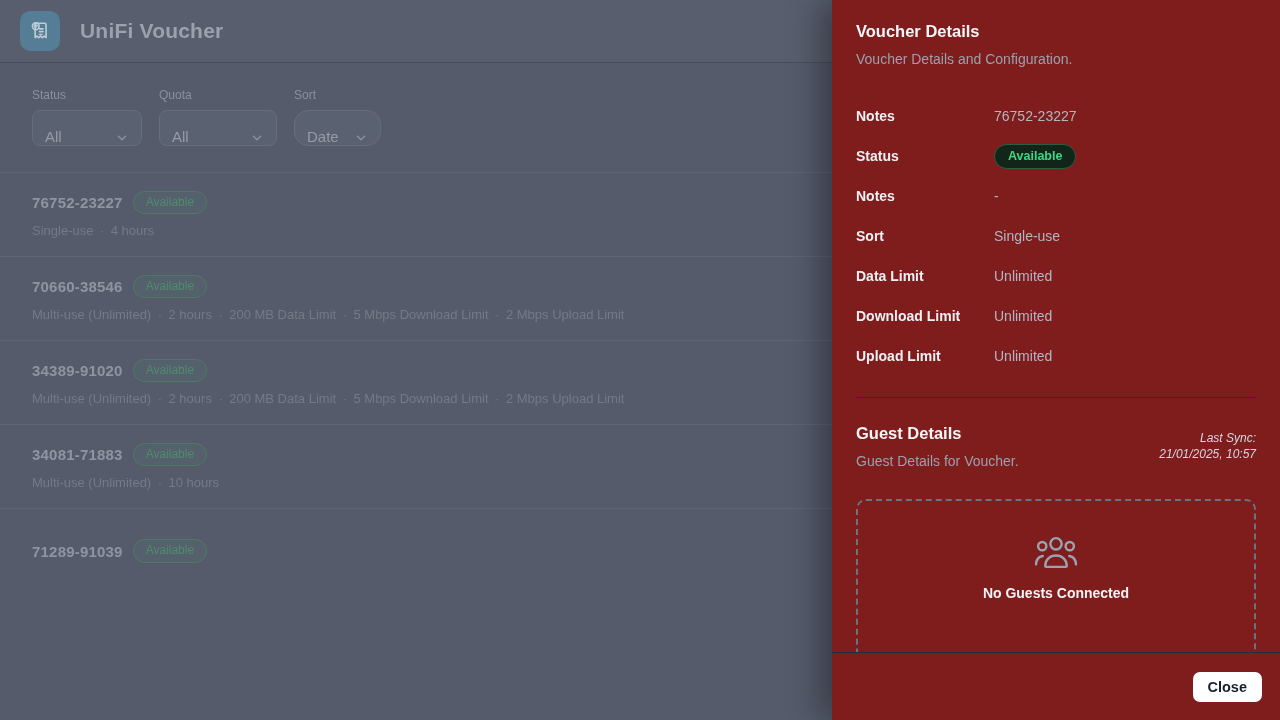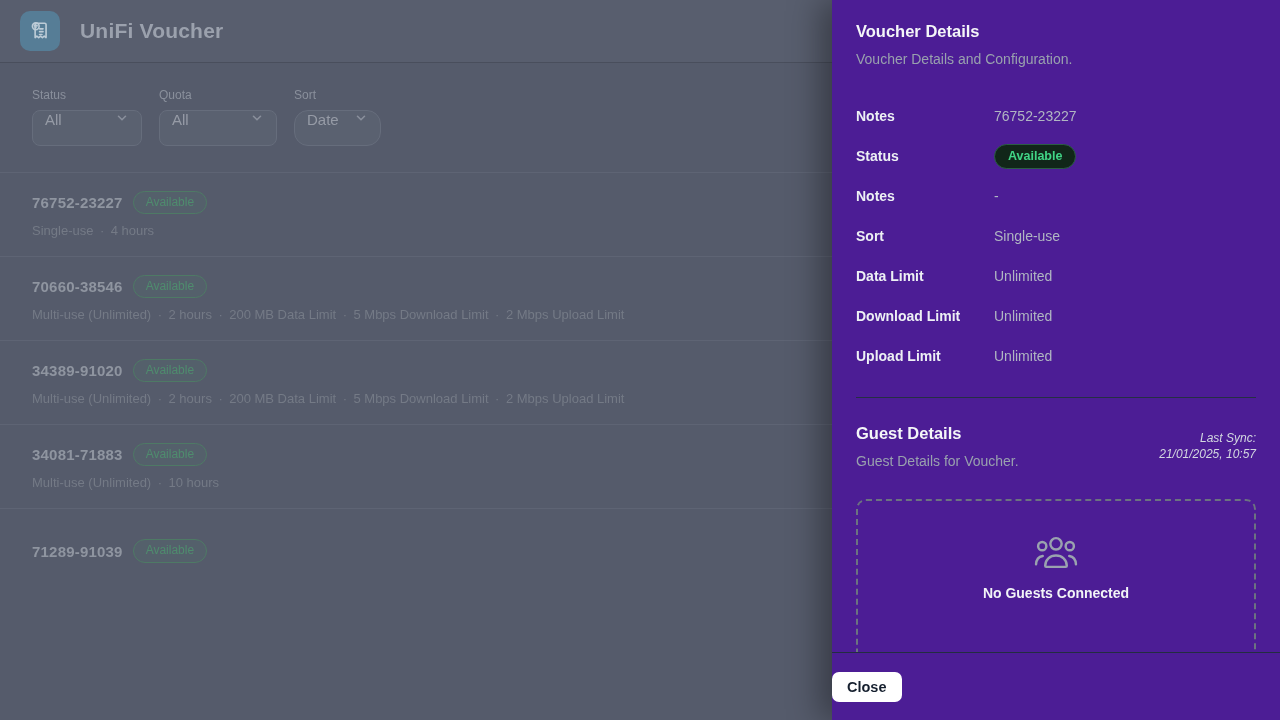--- a/index.html
+++ b/index.html
@@ -20,21 +20,21 @@
     width: 40px; height: 40px; border-radius: 10px; background: #567d96;
     display: flex; align-items: center; justify-content: center; margin-right: 20px;
     flex: none;
   }
   .app-title { font-size: 21px; font-weight: bold; color: #9ba1ad; letter-spacing: 0.2px; }
 
   .filters { display: flex; gap: 17px; padding: 25px 0 0 32px; }
   .filter-label { font-size: 12px; color: #8a909c; margin-bottom: 8px; }
   .filter-select {
     height: 36px; border-radius: 8px; background: #5a6170;
-    border: 1px solid #666d7c; display: flex; align-items: flex-start;
+    border: 1px solid #666d7c; display: flex; align-items: flex-end;
     justify-content: space-between; padding: 0 12px;
     color: #969ba6; font-size: 15px; cursor: pointer;
   }
   .w-status { width: 110px; } .w-quota { width: 118px; } .w-sort { width: 87px; border-radius: 14px; }
   .chev { flex: none; margin-left: 8px; }
 
   .voucher-list { margin-top: 26px; border-top: 1px solid #5e6474; }
   .voucher-row {
     height: 84px; padding-left: 32px; border-bottom: 1px solid #5e6474;
     display: flex; flex-direction: column; justify-content: center; gap: 9px;
@@ -48,21 +48,21 @@
     padding: 3px 12px; border-radius: 999px; line-height: 1.3;
   }
   .voucher-meta { font-size: 13px; color: #747a86; }
 
   
   .overlay { position: absolute; inset: 0; background: transparent; }
 
   
   .panel {
     position: absolute; top: 0; right: 0; width: 448px; height: 720px;
-    background: #4c1d95; box-shadow: -12px 0 30px rgba(0,0,0,0.35);
+    background: #7f1d1d; box-shadow: -12px 0 30px rgba(0,0,0,0.35);
     display: flex; flex-direction: column; color: #e8ebf0;
   }
   .panel-content { height: 652px; overflow: hidden; padding: 0 24px; }
   .panel-title { font-size: 16.5px; font-weight: bold; color: #f4f6f8; padding-top: 22px; }
   .panel-subtitle { font-size: 14px; color: #99a1ae; margin-top: 10px; }
 
   .fields { margin-top: 29px; }
   .field-row { display: flex; align-items: center; height: 40px; }
   .field-label { width: 138px; flex: none; font-size: 14px; font-weight: bold; color: #edf0f4; }
   .field-value { font-size: 14px; color: #b0b6c2; }
@@ -79,21 +79,21 @@
 
   .guest-empty {
     margin-top: 30px; height: 200px;
     border: 2px dashed #6c7380; border-radius: 10px;
     display: flex; flex-direction: column; align-items: center; padding-top: 33px;
   }
   .guest-empty-text { margin-top: 14px; font-size: 14px; font-weight: bold; color: #f2f4f7; }
 
   .panel-footer {
     height: 68px; border-top: 1px solid #232d41;
-    display: flex; align-items: center; padding-right: 18px;
+    display: flex; align-items: center; justify-content: flex-end; padding-right: 18px;
   }
   .close-btn {
     background: #ffffff; color: #16202f; font-family: "Liberation Sans", sans-serif;
     font-size: 14.5px; font-weight: bold; border: none; border-radius: 7px;
     padding: 7px 15px; cursor: pointer;
   }
 </style>
 </head>
 <body>
 

